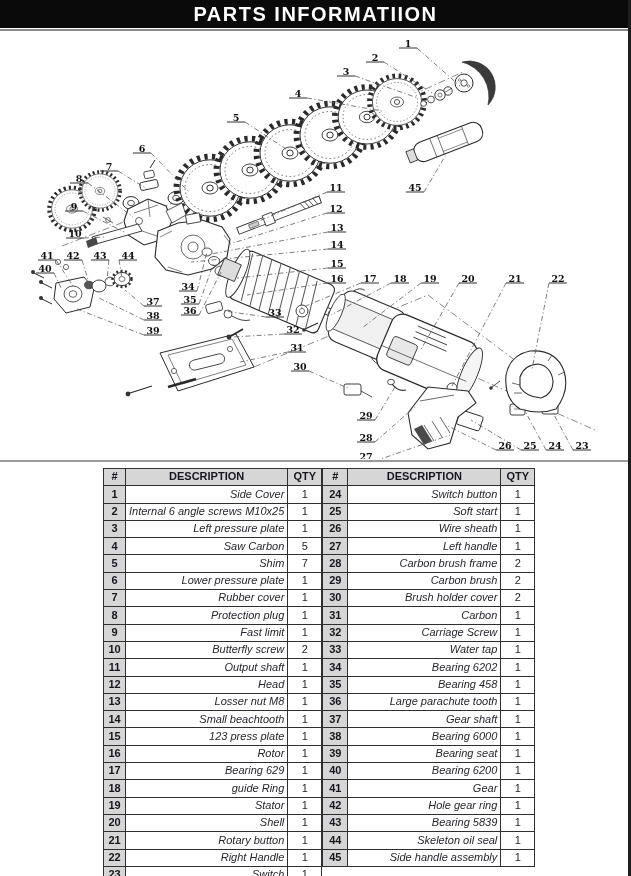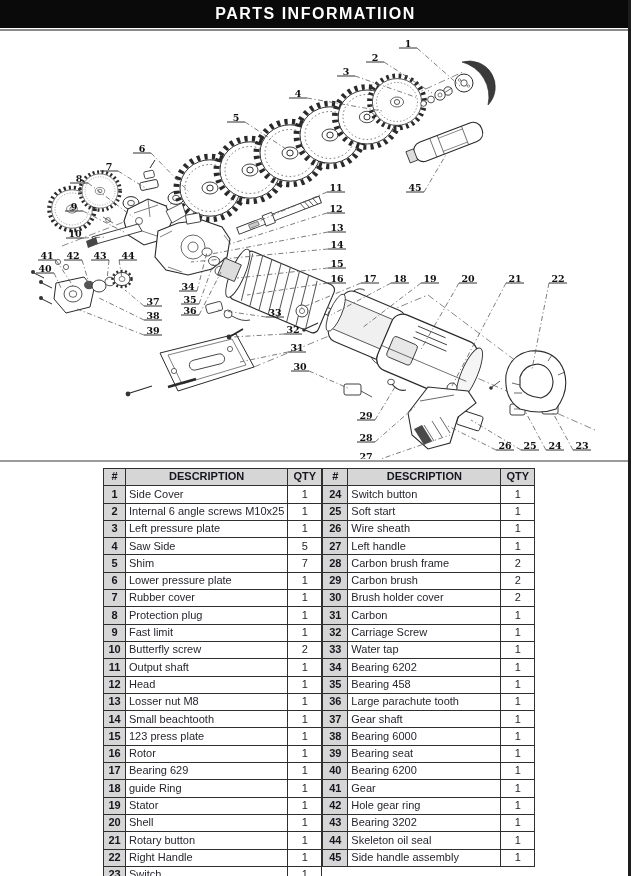--- a/index.html
+++ b/index.html
@@ -1,32 +1,32 @@
 <!DOCTYPE html>
 <html><head>
 <meta charset="utf-8">
 <style>
   html,body{margin:0;padding:0;background:#e8e8e8;}
   .page{position:relative;width:631px;height:876px;background:#ffffff;overflow:hidden;
         font-family:"Liberation Sans",sans-serif;}
   .title-bar{position:absolute;top:0;left:0;width:631px;height:28px;background:#0a0a0a;
              display:flex;align-items:center;justify-content:center;}
-  .title-text{color:#ffffff;font-weight:bold;font-size:16px;letter-spacing:1.5px;
+  .title-text{color:#ffffff;font-weight:bold;font-size:20px;letter-spacing:1.5px;
               font-family:"Liberation Sans",sans-serif;}
   .title-rule{position:absolute;top:29px;left:0;width:631px;height:2px;background:#8a8a8a;}
   .diagram{position:absolute;top:31px;left:0;}
   .section-rule{position:absolute;top:460px;left:0;width:631px;height:2px;background:#9a9a9a;}
   .right-edge{position:absolute;top:0;right:0;width:3px;height:876px;background:#1d1d1d;}
   .tables{position:absolute;top:468px;left:103px;display:flex;align-items:flex-start;}
   table.parts{border-collapse:collapse;table-layout:fixed;background:#fff;}
   table.parts th,table.parts td{border:1px solid #2f2f2f;font-size:11px;line-height:13.5px;
       padding:1px 3px;height:14.3px;overflow:hidden;white-space:nowrap;}
   table.parts th{background:#d6d6d6;font-weight:bold;text-align:center;color:#16161f;}
   td.col-num{background:#d6d6d6;font-weight:bold;text-align:center;color:#16161f;}
-  td.col-desc{text-align:left;color:#26262e;padding-left:4px;}
+  td.col-desc{text-align:right;color:#26262e;padding-left:4px;font-style:italic;}
   td.col-qty{text-align:center;color:#26262e;}
   table.left  .col-num{width:15px;} table.left  .col-desc{width:155px;} table.left  .col-qty{width:27px;}
   table.right .col-num{width:18px;} table.right .col-desc{width:146px;} table.right .col-qty{width:27px;}
   
   .ln{stroke:#2a2a2a;fill:none;}
   .pt{stroke:#2a2a2a;fill:#ffffff;}
   .axis{stroke:#6a6a6a;stroke-width:0.8;fill:none;stroke-dasharray:7 3 1.5 3;}
   .leader{stroke:#5a5a5a;stroke-width:0.8;fill:none;stroke-dasharray:5 2.5 1.2 2.5;}
   .ul{stroke:#1a1a1a;stroke-width:0.9;}
   .conum{font-family:"DejaVu Serif",serif;font-size:9.5px;font-weight:bold;fill:#111;text-anchor:middle;}
@@ -491,21 +491,21 @@
             <td class="col-desc">Internal 6 angle screws M10x25</td>
             <td class="col-qty">1</td>
           </tr>
           <tr>
             <td class="col-num">3</td>
             <td class="col-desc">Left pressure plate</td>
             <td class="col-qty">1</td>
           </tr>
           <tr>
             <td class="col-num">4</td>
-            <td class="col-desc">Saw Side</td>
+            <td class="col-desc">Saw Carbon</td>
             <td class="col-qty">5</td>
           </tr>
           <tr>
             <td class="col-num">5</td>
             <td class="col-desc">Shim</td>
             <td class="col-qty">7</td>
           </tr>
           <tr>
             <td class="col-num">6</td>
             <td class="col-desc">Lower pressure plate</td>
@@ -697,21 +697,21 @@
             <td class="col-desc">Gear</td>
             <td class="col-qty">1</td>
           </tr>
           <tr>
             <td class="col-num">42</td>
             <td class="col-desc">Hole gear ring</td>
             <td class="col-qty">1</td>
           </tr>
           <tr>
             <td class="col-num">43</td>
-            <td class="col-desc">Bearing 3202</td>
+            <td class="col-desc">Bearing 5839</td>
             <td class="col-qty">1</td>
           </tr>
           <tr>
             <td class="col-num">44</td>
             <td class="col-desc">Skeleton oil seal</td>
             <td class="col-qty">1</td>
           </tr>
           <tr>
             <td class="col-num">45</td>
             <td class="col-desc">Side handle assembly</td>

